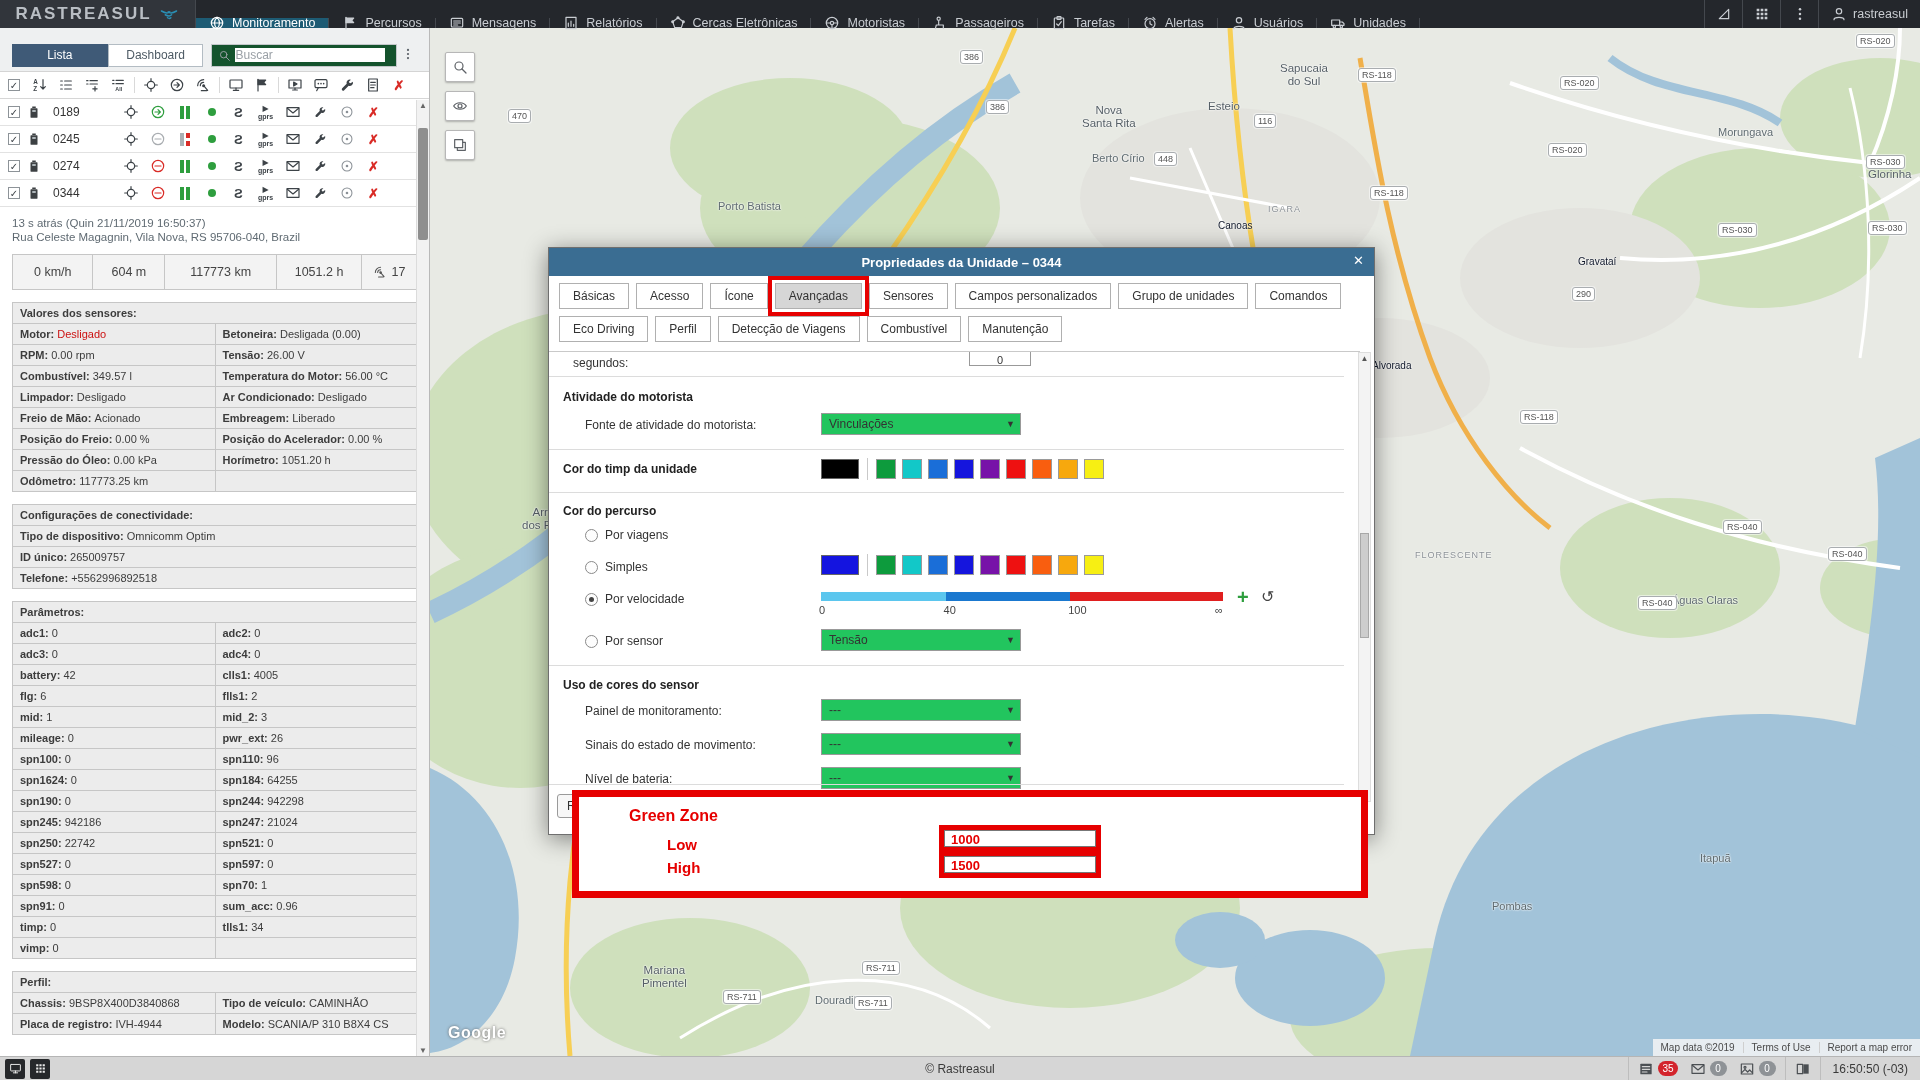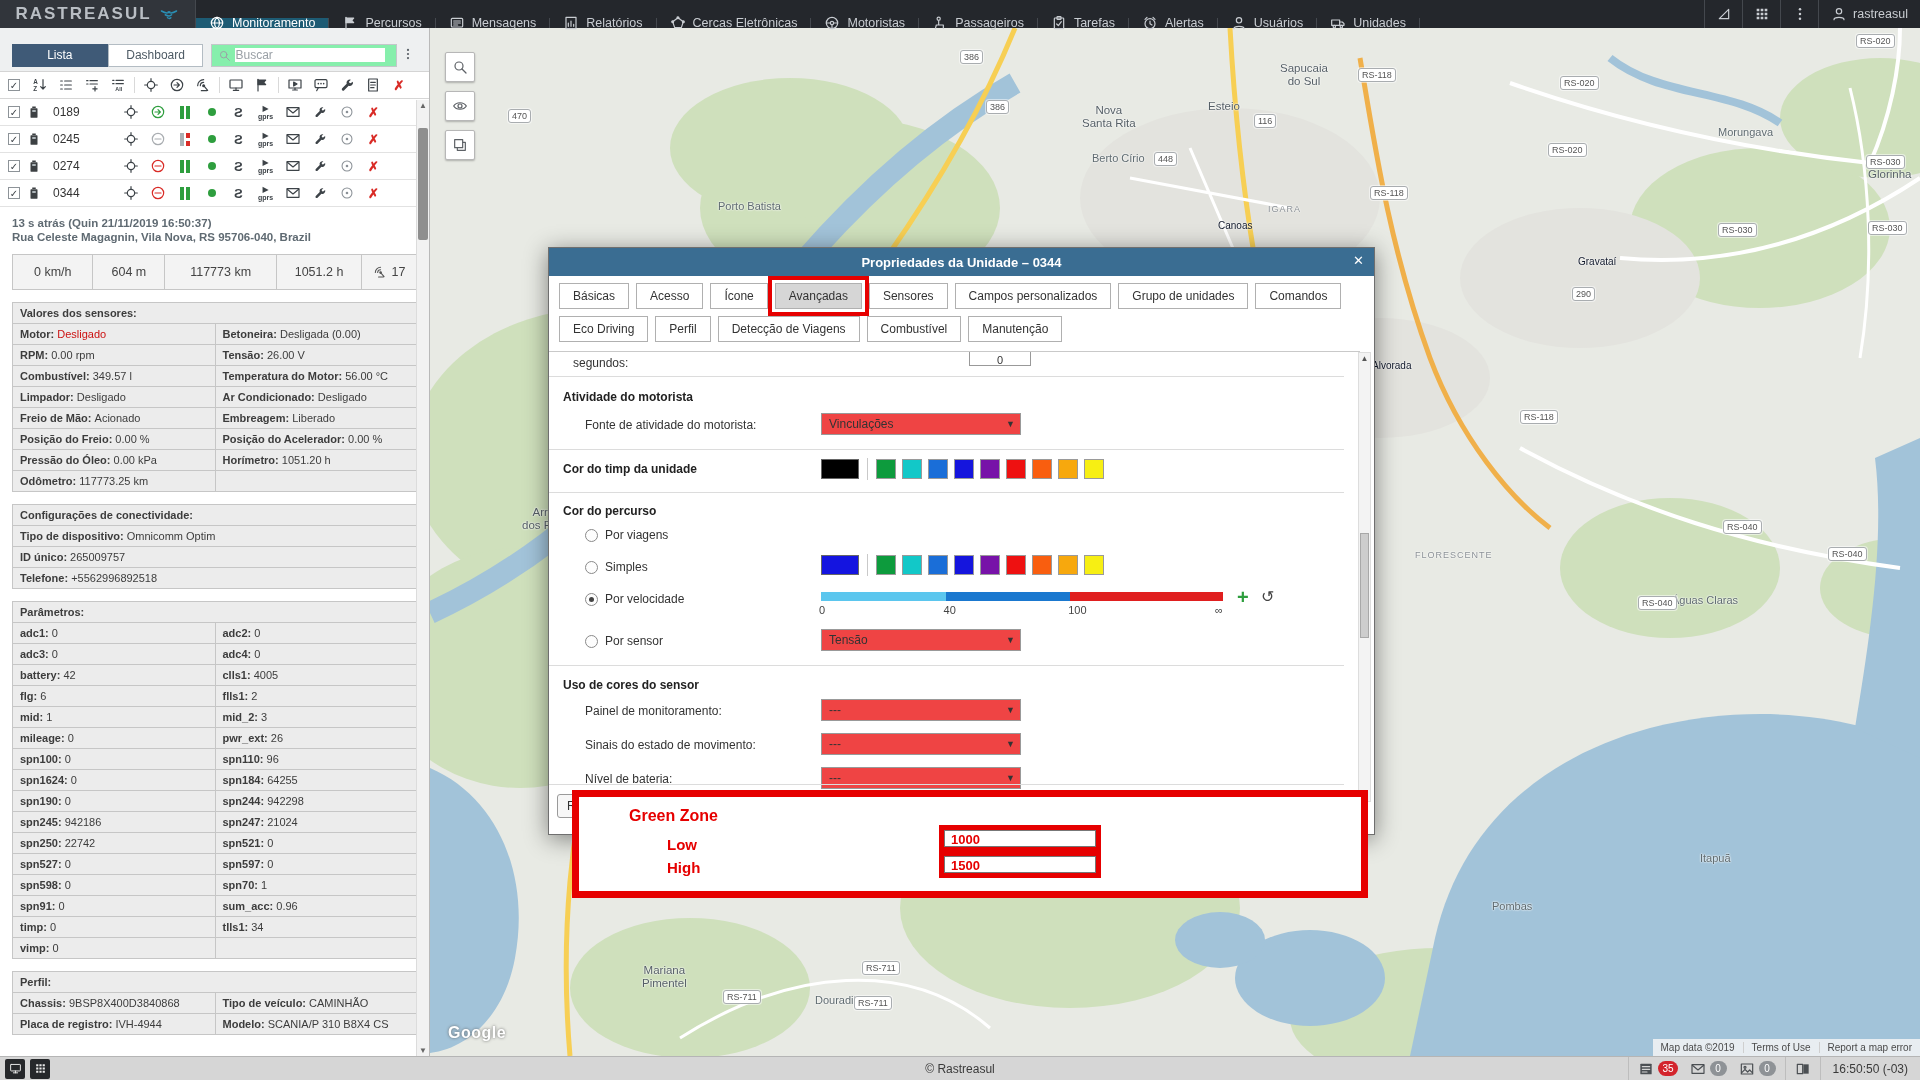--- a/index.html
+++ b/index.html
@@ -15,21 +15,21 @@
   #topbar-tabs .tab.active { background:#1d5b74; color:#fff; }
   #topbar-right { margin-left:auto; display:flex; align-items:stretch; }
   #topbar-right .tbicon { width:38px; display:flex; align-items:center; justify-content:center; border-left:1px solid #44484e; }
   #topbar-right .userbox { display:flex; align-items:center; gap:6px; padding:0 12px; border-left:1px solid #44484e; font-size:12.5px; }
 
   
   #sidebar { position:absolute; left:0; top:28px; width:430px; height:1028px; background:#fff; z-index:20; border-right:1px solid #b9b9b9; overflow:hidden; }
   .sb-top { height:44px; padding:11px 10px 0 12px; background:#eef0f1; border-bottom:1px solid #d4d4d4; display:flex; gap:0; align-items:center; }
   .sb-tab { width:96px; height:23px; font-size:12px; display:flex; align-items:center; justify-content:center; border:1px solid #b3bcc3; background:#fff; color:#4d5a64; cursor:pointer; }
   .sb-tab.active { background:#3f5a77; color:#fff; border-color:#3f5a77; }
-  .sb-search { margin-left:8px; width:186px; height:23px; background:#86efac; border:1px solid #c3c7ca; display:flex; align-items:center; gap:4px; padding:0 6px; color:#9aa0a6; }
+  .sb-search { margin-left:8px; width:186px; height:23px; background:#14532d; border:1px solid #c3c7ca; display:flex; align-items:center; gap:4px; padding:0 6px; color:#9aa0a6; }
   .sb-search input { border:none; outline:none; font-size:12px; width:150px; color:#444; font-family:inherit; }
   .sb-search input::placeholder { color:#9aa0a6; }
   .sb-kebab { margin-left:auto; color:#5a6067; font-size:15px; cursor:pointer; padding:0 4px; }
   .sb-toolbar { height:27px; display:flex; align-items:center; padding:0 4px 0 8px; border-bottom:1px solid #d6d6d6; color:#3d4348; }
   .sb-toolbar .tbtn { width:26px; display:flex; justify-content:center; cursor:pointer; }
   .sb-toolbar .sep { width:1px; height:16px; background:#d9d9d9; margin:0 3px; }
   .cb { width:12px; height:12px; border:1px solid #8d9398; background:#fff; font-size:10px; line-height:11px; text-align:center; color:#3d4348; flex:none; }
   .cb.on::after { content:"✓"; }
   .unit-row { height:27px; display:flex; align-items:center; padding:0 4px 0 8px; border-bottom:1px solid #e2e2e2; }
   .unit-row .uname { font-size:12px; color:#333; width:64px; margin-left:6px; }
@@ -37,21 +37,21 @@
   .mcirc.green { color:#2e9e3e; } .mcirc.gray { color:#a9adb1; } .mcirc.red { color:#d92b26; }
   .bars { display:flex; gap:2px; } .bar { width:4px; height:13px; background:#2e9e3e; }
   .bar.gray { background:#aab0b4; } .bar.red { background:#d92b26; position:relative; }
   .bar.red::after { content:""; position:absolute; left:0; right:0; top:5px; height:3px; background:#fff; }
   .gdot { width:8px; height:8px; border-radius:50%; background:#2e9e3e; }
   .sflip { display:inline-block; transform:scaleX(-1); font-weight:bold; font-size:13px; color:#3d4348; }
   .gprs { display:flex; flex-direction:column; align-items:center; line-height:1; color:#3d4348; }
   .gprs .tri { font-size:8px; } .gprs .txt { font-size:7px; font-weight:bold; }
   .xred { color:#d92b26; font-weight:bold; font-size:13px; }
   .unit-info { padding-top:9px; font-size:11px; color:#3c3c3c; }
-  .info-line { padding:1px 12px; color:#5f6a72; font-size:11.5px;font-weight:bold; }
+  .info-line { padding:1px 12px; color:#5f6a72; font-size:11.5px; }
   .stats-row { display:flex; margin:10px 12px 0 12px; }
   .stats-row .scell { border:1px solid #c6c6c6; border-left:none; background:#f3f3f3; height:36px; display:flex; align-items:center; justify-content:center; gap:5px; font-size:12.5px; color:#444; }
   .stats-row .scell:first-child { border-left:1px solid #c6c6c6; }
   .itable { width:406px; margin:12px 12px 0 12px; border-collapse:collapse; font-size:11px; }
   .itable td { border:1px solid #c6c6c6; background:#ececec; padding:3px 7px; height:21px; color:#3c3c3c; white-space:nowrap; overflow:hidden; }
   .itable td b { font-weight:bold; }
   .itable .hdr td { font-weight:bold; }
   .redval { color:#cc1111; }
   #sb-scroll { position:absolute; right:0; top:72px; bottom:0; width:13px; background:#f2f2f2; border-left:1px solid #dcdcdc; }
   #sb-scroll .handle { position:absolute; left:1px; width:10px; top:28px; height:112px; background:#8f8f8f; border-radius:2px; }
@@ -75,21 +75,21 @@
   #modal { position:absolute; left:548px; top:247px; width:827px; height:588px; background:#fff; border:1px solid #6f6f6f; box-shadow:0 4px 22px rgba(0,0,0,.45); z-index:40; }
   #modal-header { height:28px; background:#3a6d92; color:#fff; display:flex; align-items:center; justify-content:center; font-size:13px; font-weight:bold; position:relative; }
   #modal-close { position:absolute; right:10px; top:5px; font-size:13px; cursor:pointer; font-weight:normal; }
   .mtabs { display:flex; padding:7px 10px 0 10px; gap:7px; flex-wrap:nowrap; }
   .mtab { border:1px solid #b0b0b0; background:#fff; color:#333; font-size:12px; padding:5px 13px; cursor:pointer; white-space:nowrap; }
   .mtab.active { background:#d6d6d6; }
   .mtab.annot { outline:4px solid #e60000; outline-offset:3px; }
   #modal-content { position:absolute; left:0; top:103px; width:811px; height:452px; border-top:1px solid #c9c9c9; overflow:hidden; font-size:12px; color:#333; }
   .mc-sect { position:absolute; left:14px; font-weight:bold; color:#222; }
   .mc-lab { position:absolute; left:36px; color:#333; }
-  .dd { position:absolute; width:200px; height:22px; border:1px solid #999; background:#ef4444; display:flex; align-items:center; padding:0 18px 0 7px; cursor:pointer; }
+  .dd { position:absolute; width:200px; height:22px; border:1px solid #999; background:#22c55e; display:flex; align-items:center; padding:0 18px 0 7px; cursor:pointer; }
   .dd .arr { position:absolute; right:5px; font-size:9px; color:#333; }
   .hdiv { position:absolute; left:0; right:16px; height:1px; background:#dcdcdc; }
   .radio { position:absolute; display:flex; align-items:center; gap:7px; cursor:pointer; }
   .radio .rc { width:13px; height:13px; border:1px solid #8a8a8a; border-radius:50%; background:#fdfdfd; position:relative; }
   .radio.sel .rc::after { content:""; position:absolute; left:3px; top:3px; width:5px; height:5px; border-radius:50%; background:#444; }
   .swrow { position:absolute; display:flex; align-items:center; gap:6px; }
   .sw { width:20px; height:20px; border:1px solid #9a9a9a; cursor:pointer; }
   .sw.big { width:38px; border-color:#666; }
   .swsep { width:1px; height:22px; background:#c9c9c9; margin:0 2px; }
   #speedbar { position:absolute; display:flex; width:402px; height:9px; }

